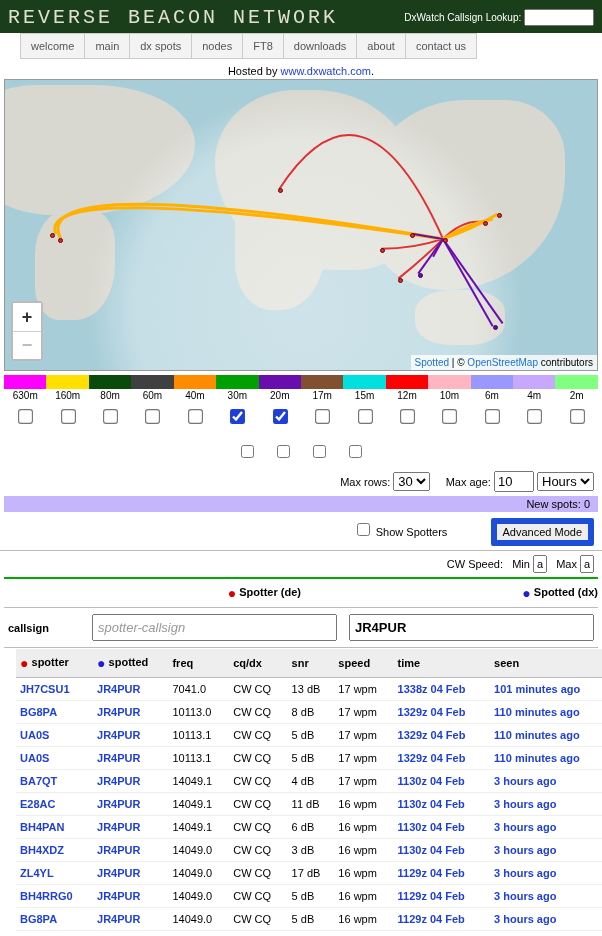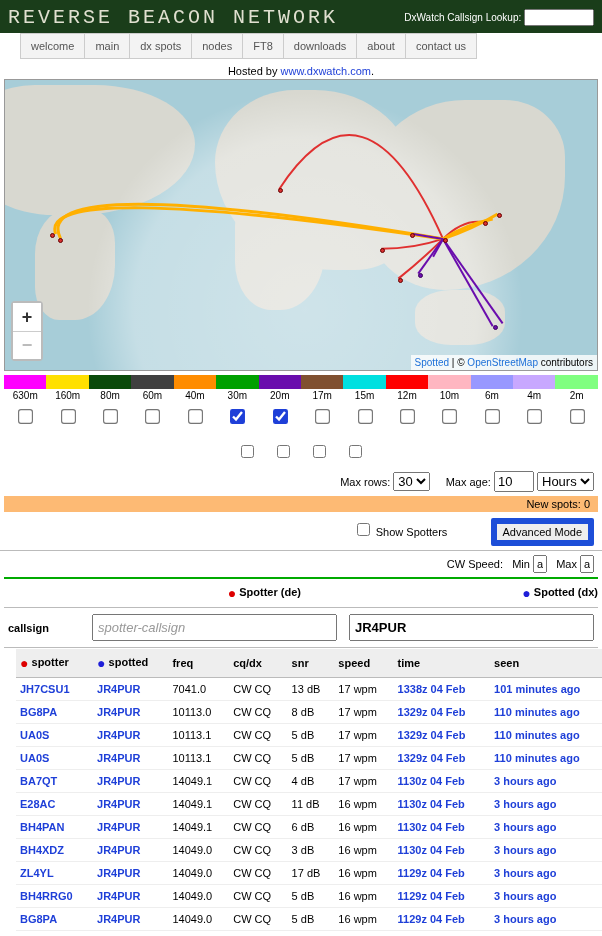--- a/index.html
+++ b/index.html
@@ -27,21 +27,21 @@
 .swatch { flex: 1; height: 14px; }
 .band-row, .mode-row { display: flex; margin: 0 4px; }
 .band-cell { flex:1; text-align: center; font-size: 10px; padding-top: 1px; }
 .band-cb { flex:1; text-align: center; padding: 6px 0; }
 .band-cb input { transform: scale(1.15); accent-color: #1e3fd8;}
 .mode-wrap { text-align: center; margin: 4px 0 8px 0; }
 .mode-wrap .labels span { display:inline-block; width:36px; font-size:11px; text-align:center;}
 .mode-wrap .boxes span { display:inline-block; width:36px; text-align:center; padding-top:6px;}
 .controls { text-align: right; padding: 2px 8px; font-size: 11px; }
 .controls select, .controls input[type=text] { font-size: 13px; }
-.newspots-row { background: #fdba74; text-align: right; padding: 2px 8px; font-size: 11px; margin: 2px 4px; }
+.newspots-row { background: #c4b5fd; text-align: right; padding: 2px 8px; font-size: 11px; margin: 2px 4px; }
 .adv-row { text-align: right; padding: 4px 8px; }
 .adv-row button { font-size: 11px; padding: 2px 6px; background:#eee; border:6px solid #1d4ed8; border-radius:2px;margin-left:34px;}
 .speed-row { border-top: 1px solid #bbb; text-align: right; padding: 4px 8px; font-size: 11px; }
 .speed-row input { width: 14px; font-size: 11px; }
 .green-line { height: 2px; background: #0a0; margin: 0 4px; }
 .legend-row { display: flex; padding: 6px 0; border-bottom:1px solid #bbb; margin:0 4px;}
 .legend-row > div { flex:1; text-align:right; font-weight:bold; font-size:11px; }
 .callsign-row { display:flex; align-items:center; gap:12px; padding:6px 4px; border-bottom:1px solid #bbb; margin:0 4px;}
 .callsign-row label { font-weight:bold; width:72px; }
 .callsign-row input { flex:1; font-size:13px; padding:4px; font-style:italic; color:#999; }

